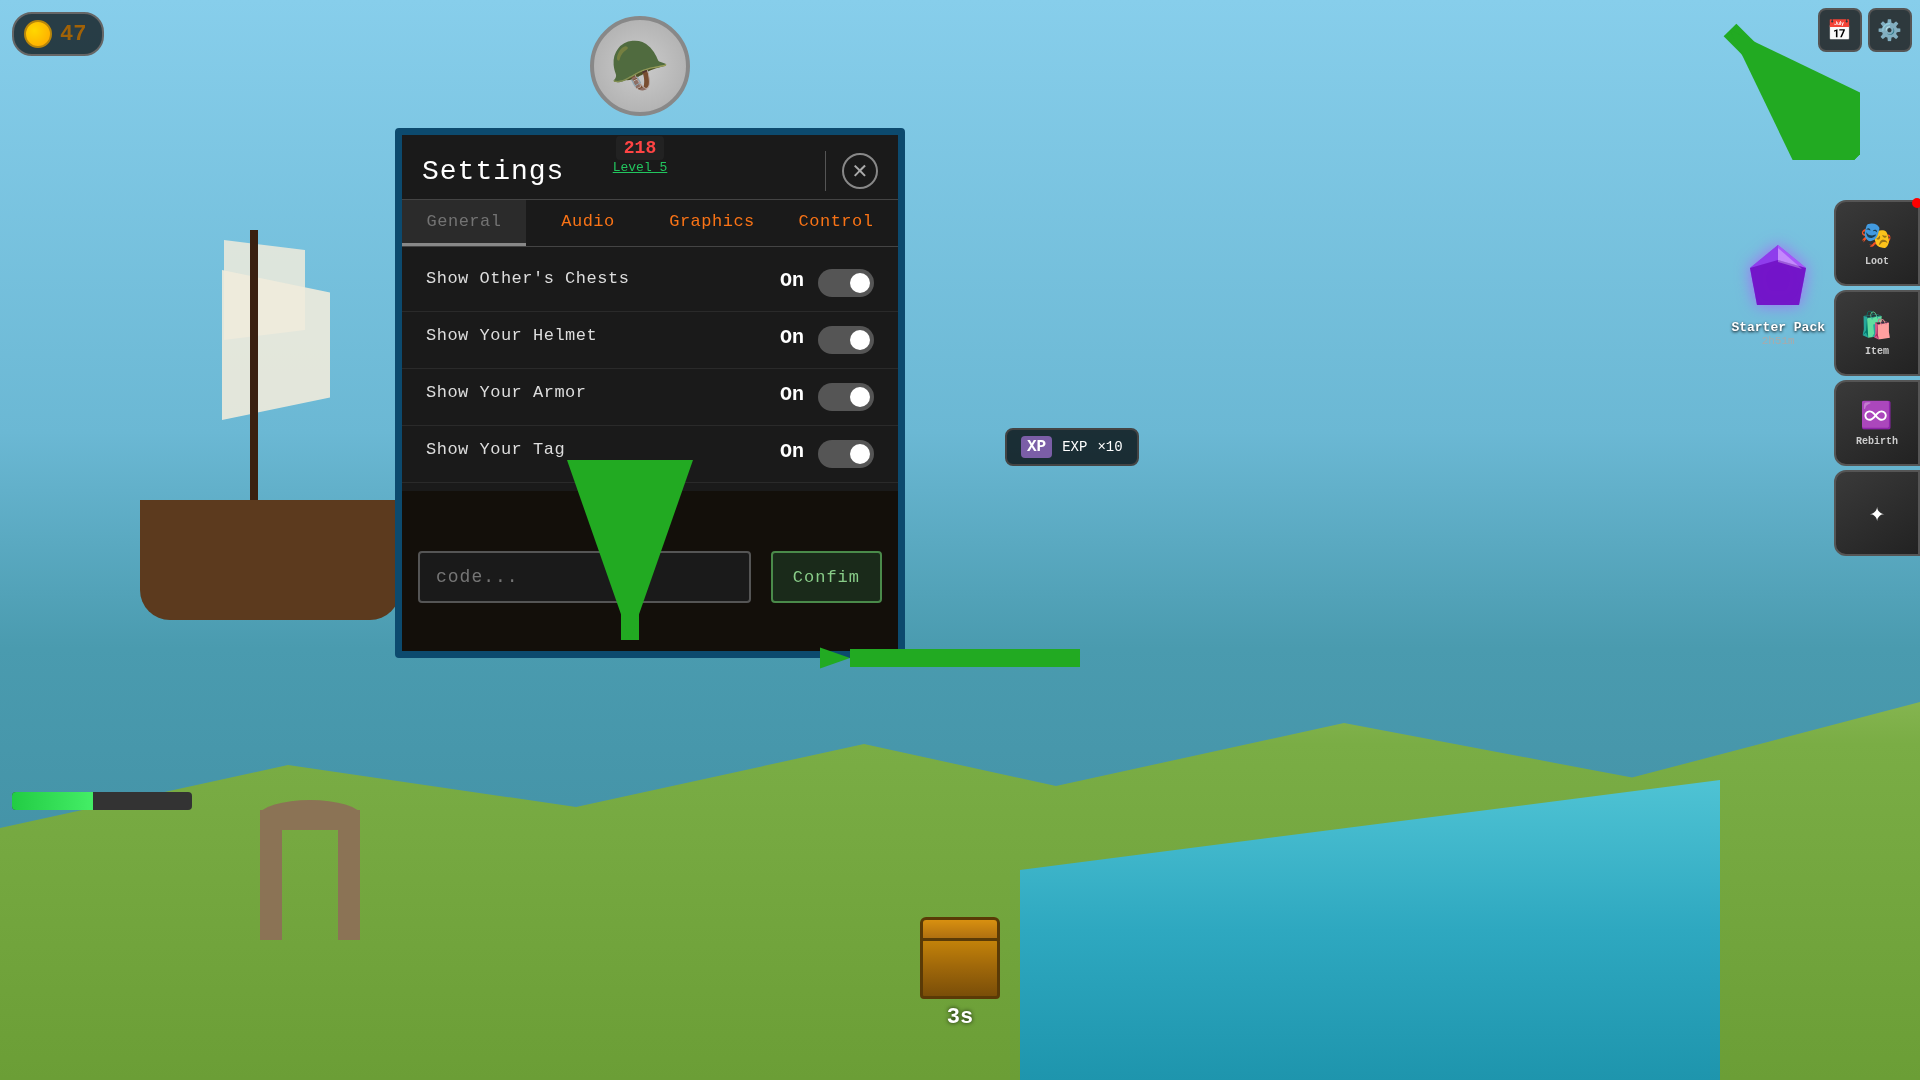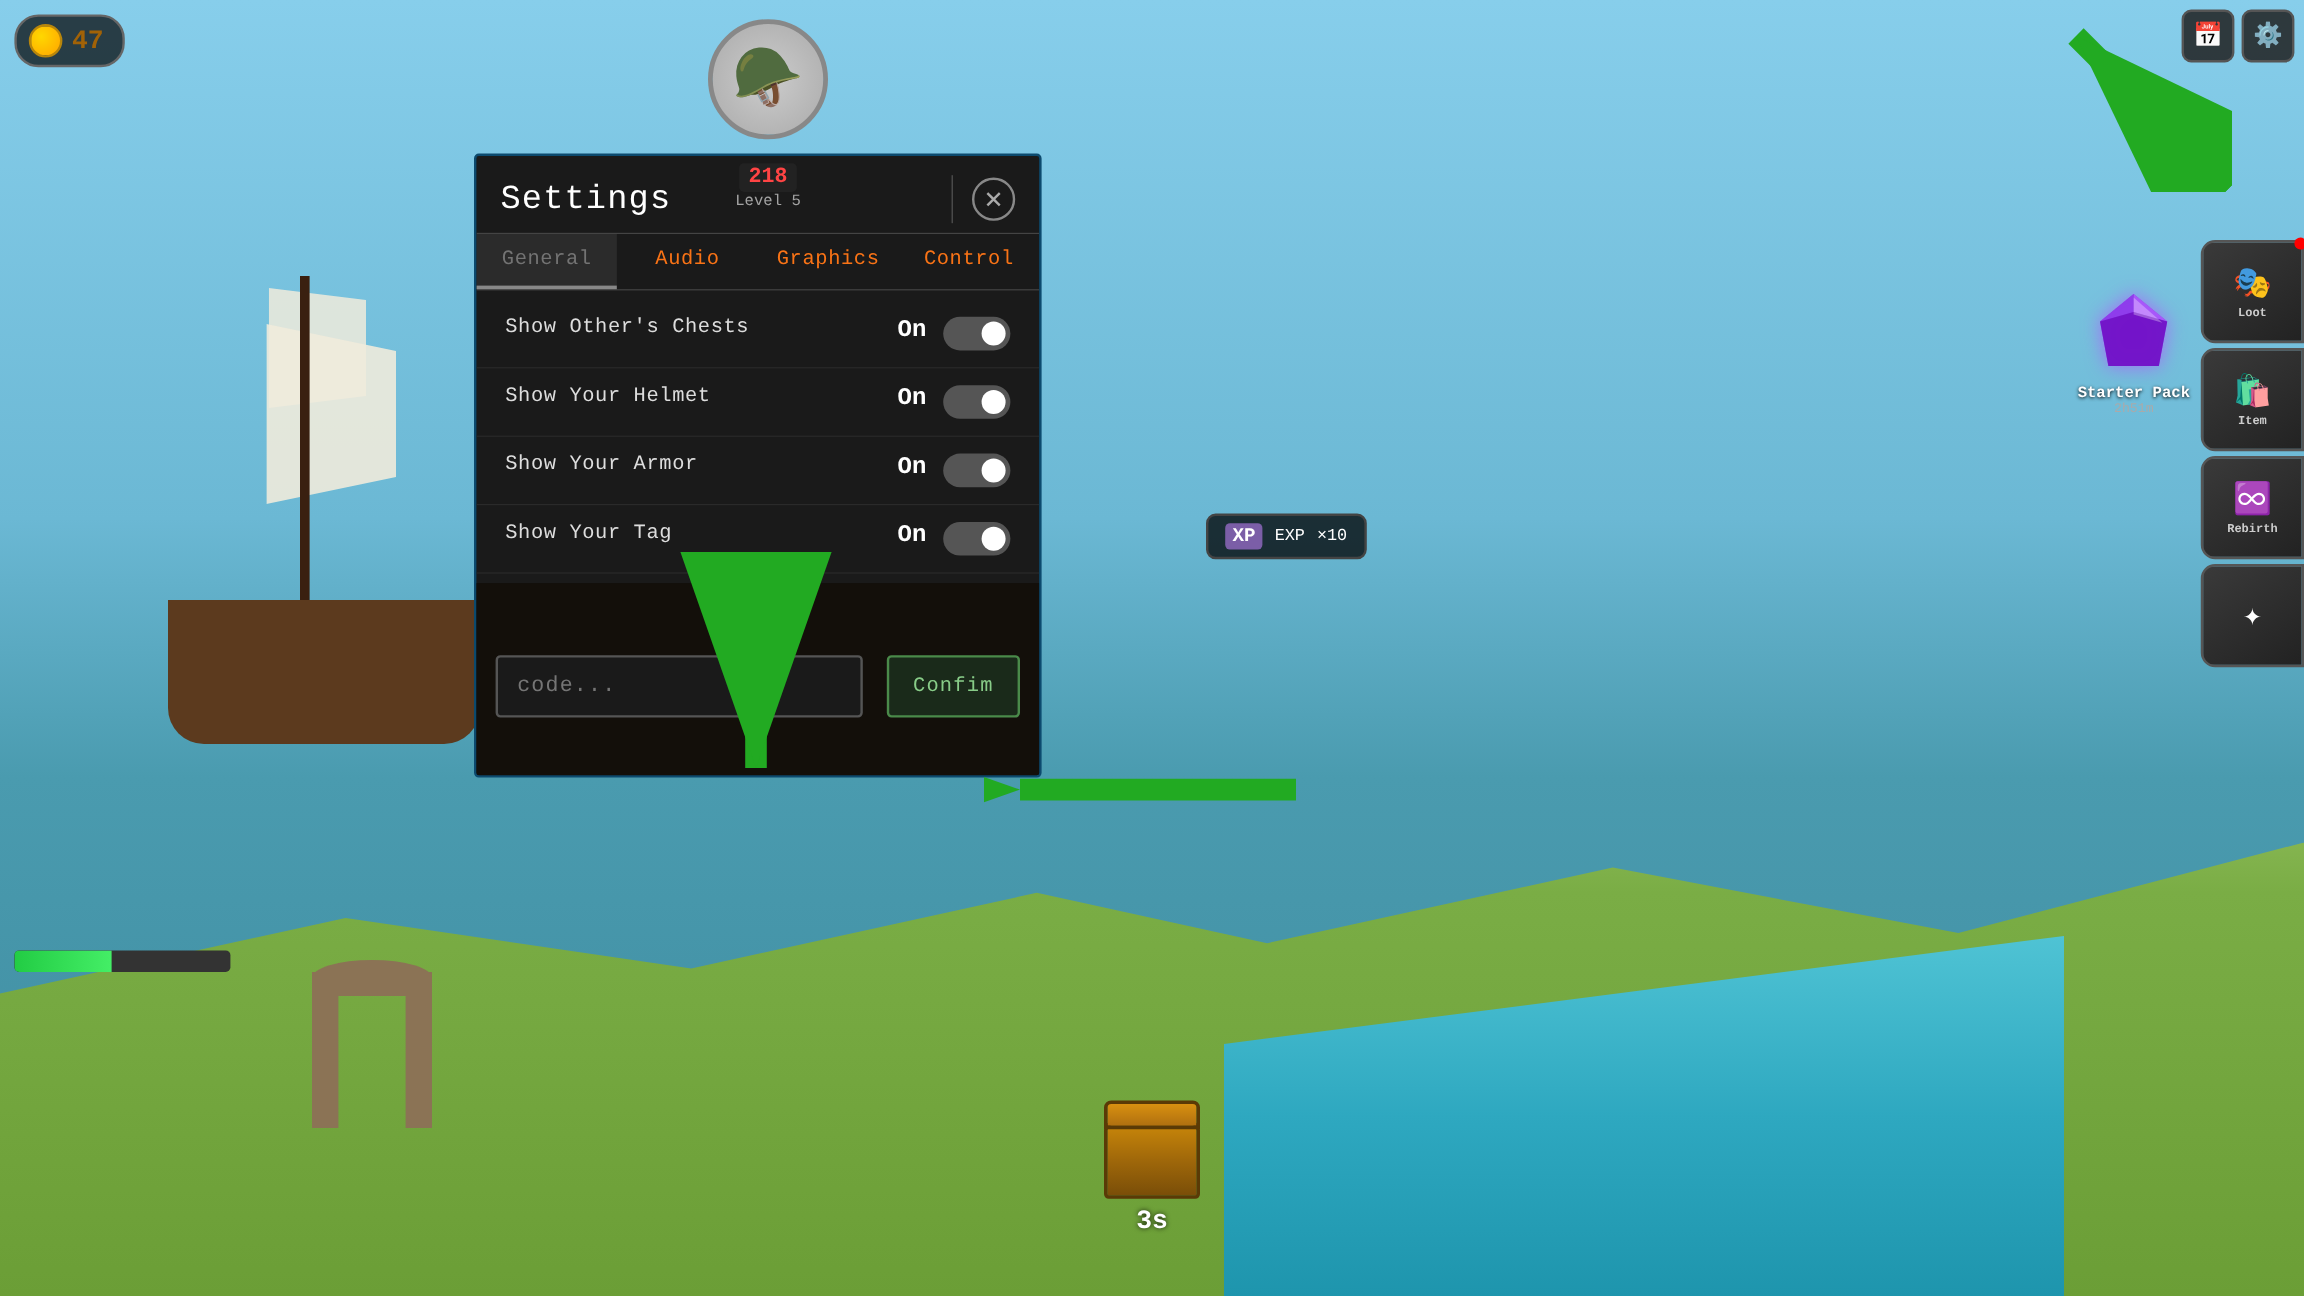--- a/index.html
+++ b/index.html
@@ -306,23 +306,23 @@
       font-size: 22px;
       font-weight: bold;
       margin-top: 6px;
       text-shadow: 0 0 4px rgba(0,0,0,0.8);
     }
 
     .settings-modal {
       position: absolute;
       left: 395px;
       top: 128px;
-      width: 473px;
+      width: 510px;
       background: #1a1a1a;
-      border: 2px solid #0c4a6e;
+      border: 7px solid #0c4a6e;
       border-radius: 4px;
       pointer-events: all;
       overflow: hidden;
     }
 
     
     .char-avatar {
       position: absolute;
       left: 590px;
       top: 16px;
@@ -347,22 +347,23 @@
       color: #FF4444;
       font-weight: bold;
       font-size: 18px;
       padding: 2px 8px;
       border-radius: 4px;
       display: inline-block;
       margin-top: 20px;
     }
 
     .char-level-text {
-      color: #a3a3a3;
+      color: #22c55e;
       font-size: 13px;
+      text-decoration: underline;
     }
 
     .modal-header {
       display: flex;
       align-items: center;
       padding: 16px 20px 8px 20px;
       border-bottom: 1px solid #444;
     }
 
     .modal-title {

